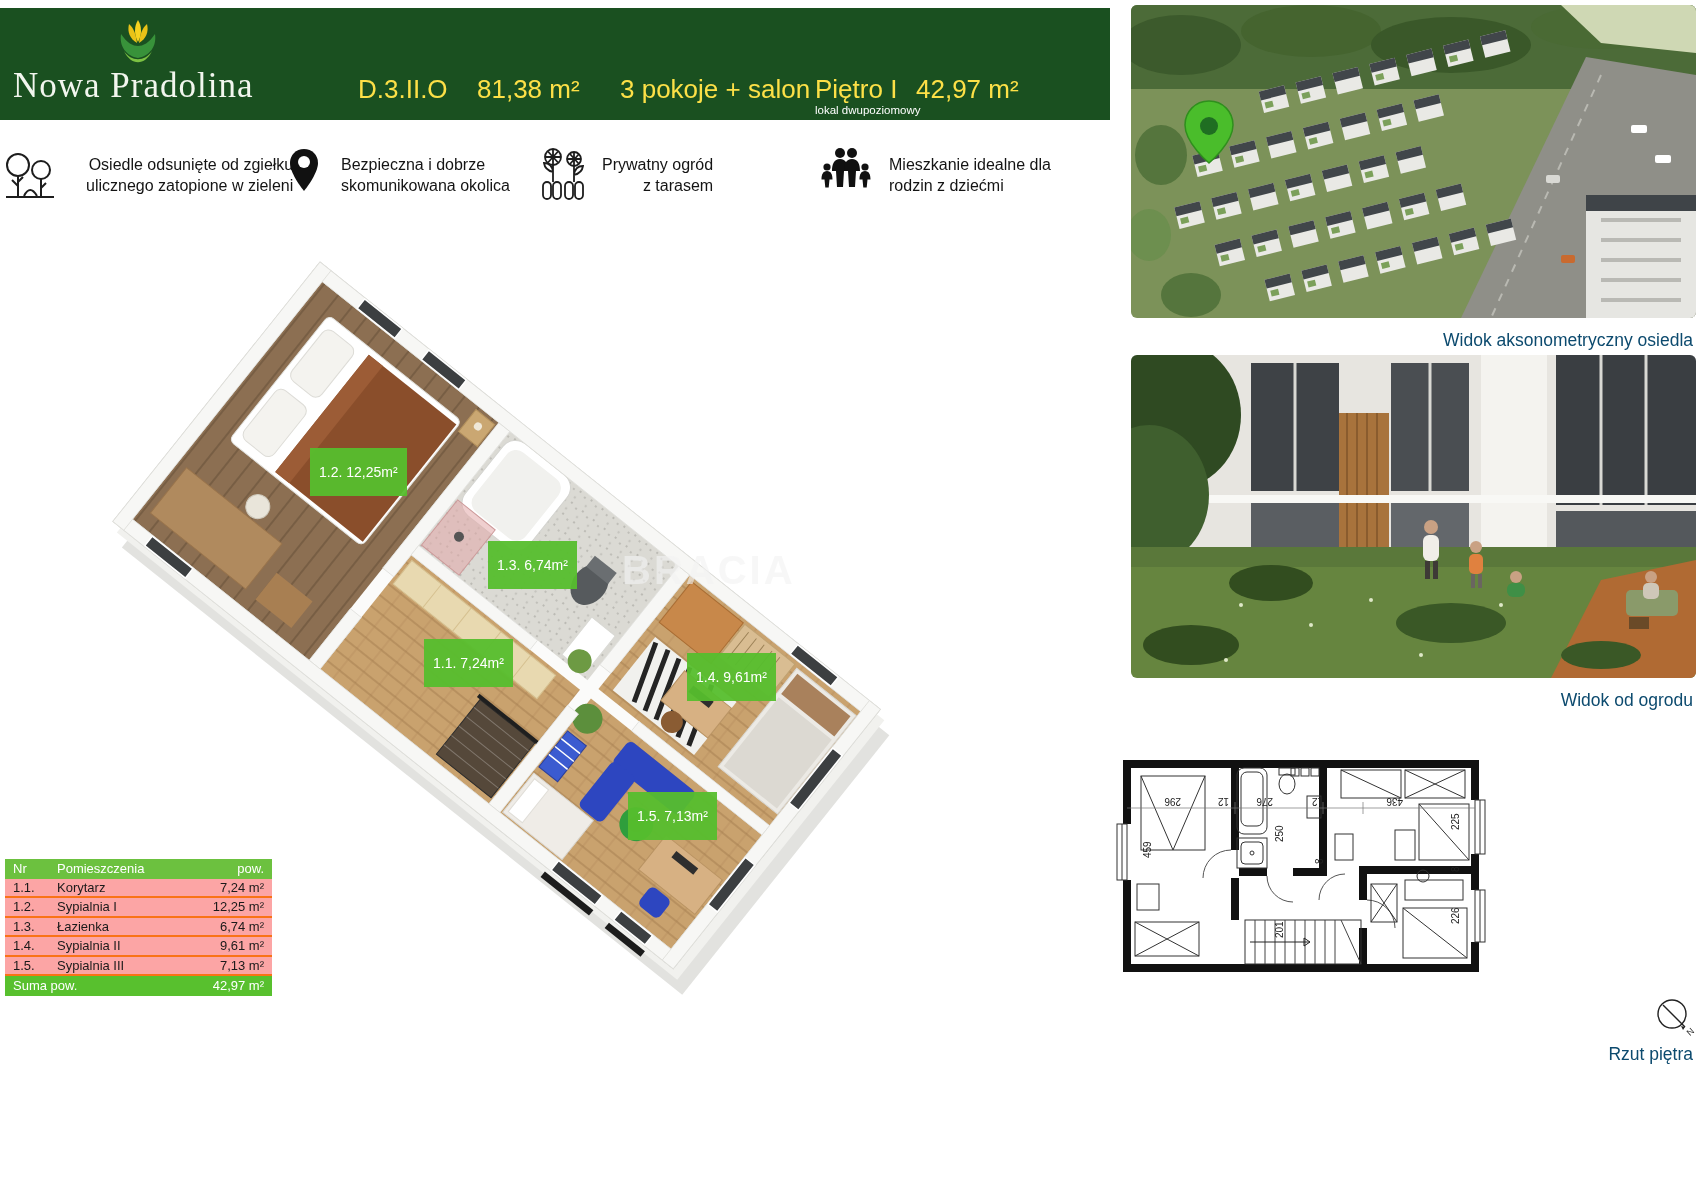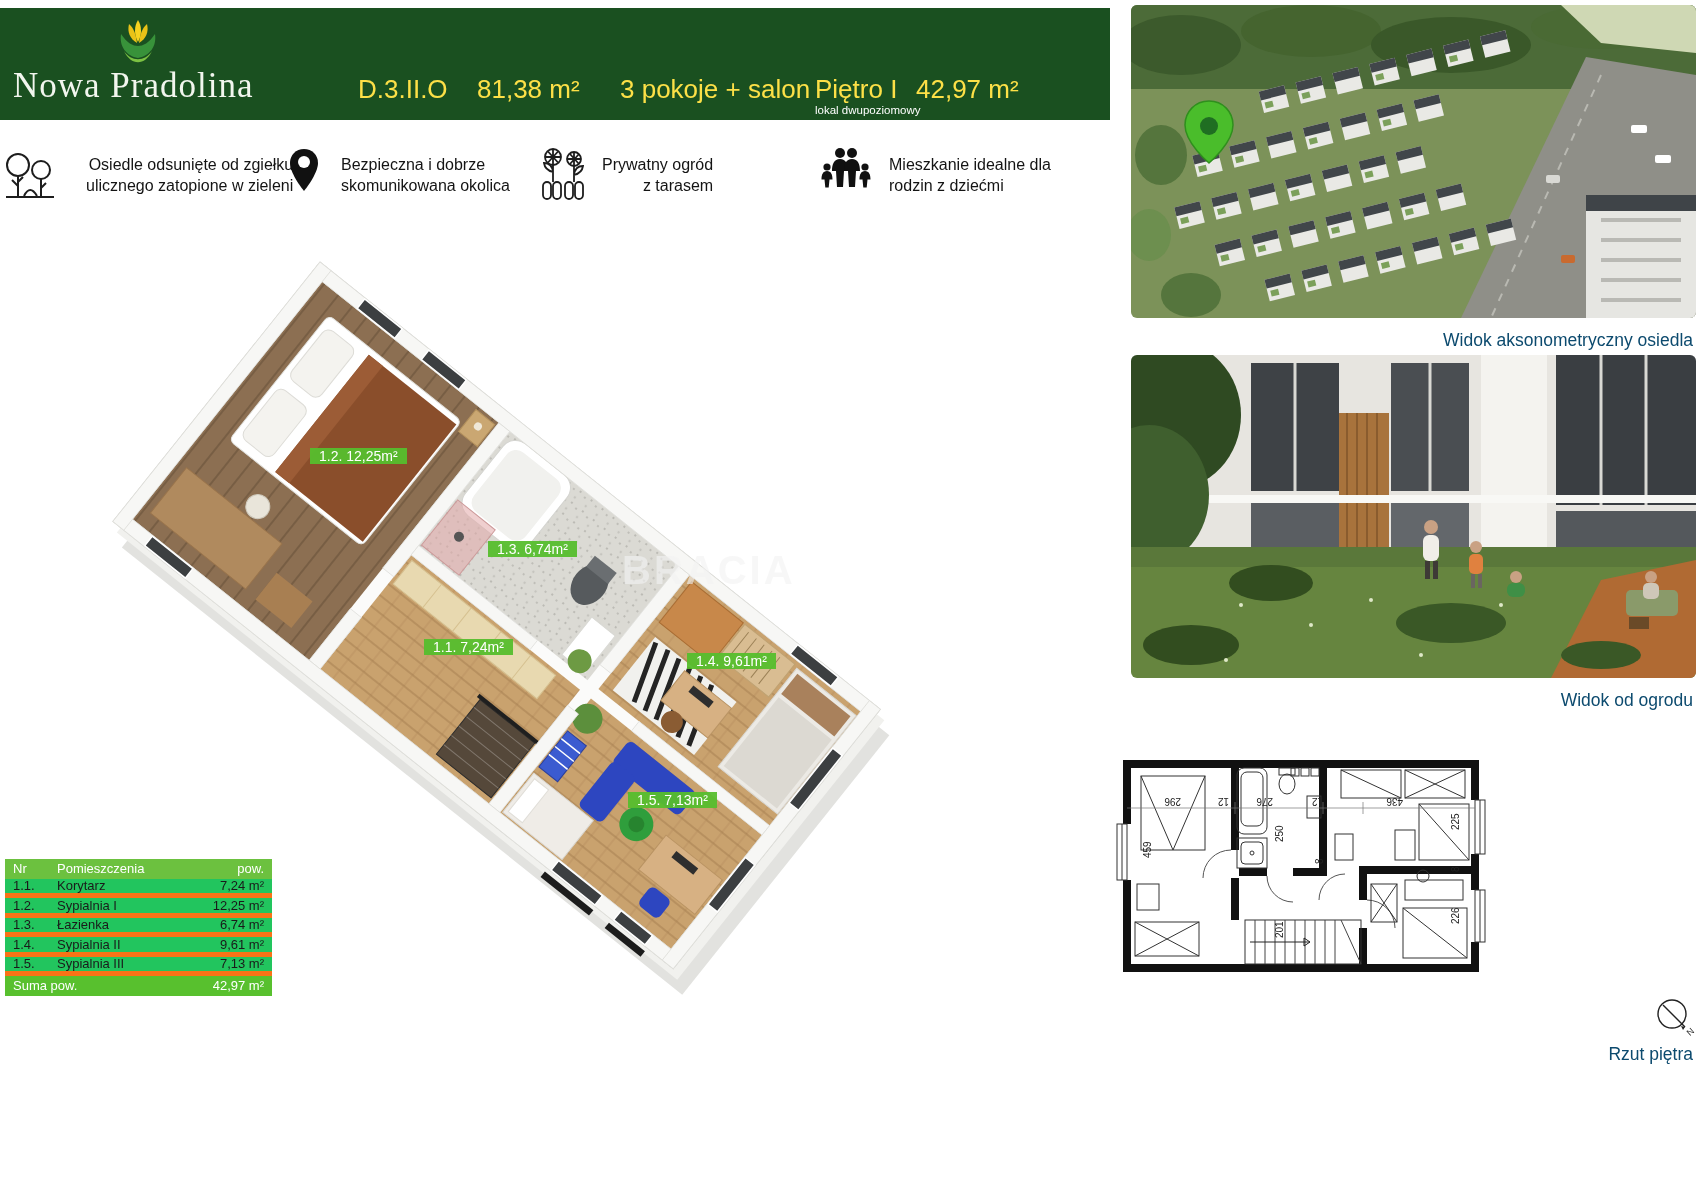--- a/index.html
+++ b/index.html
@@ -30,30 +30,30 @@
   .feature .ftxt { font-size:16px; line-height:21px; color:#141414; margin-top:8px; }
   .f1 { left:4px; }   .f1 .ftxt { margin-left:30px;text-align:right; }
   .f2 { left:287px; } .f2 .ftxt { margin-left:20px; }
   .f3 { left:538px;text-align:right; } .f3 .ftxt { margin-left:12px; }
   .f4 { left:821px; } .f4 .ftxt { margin-left:18px; }
 
   
   .plan3d { position:absolute; left:85px; top:240px; }
   .plan-label {
     position:absolute; background:rgba(86,190,45,0.95); color:#ffffff;
-    font-size:14px; padding:0 9px; white-space:nowrap;
+    font-size:14px; padding:16px 9px; white-space:nowrap;
   }
   .watermark {
     position:absolute; left:622px; top:548px; font-size:40px; font-weight:bold;
     color:rgba(242,242,242,0.62); letter-spacing:3px;
   }
 
   
   .rtable { position:absolute; left:5px; top:859px; width:267px; font-size:13px; }
-  .trow { display:flex; height:19.5px; align-items:center; border-bottom:5px solid #f97316; background:#22c55e; }
+  .trow { display:flex; height:19.5px; align-items:center; border-bottom:2px solid #f97316; background:#fca5a5; }
   .trow.thead { background:#6cc13f; color:#ffffff; border-bottom:none; }
   .trow.ttotal { background:#58c02e; color:#ffffff; border-bottom:none; }
   .c-nr   { width:52px; padding-left:8px; }
   .c-name { flex:1; }
   .c-area { padding-right:8px; text-align:right; }
 
   
   .photo { position:absolute; left:1131px; width:565px; border-radius:6px; overflow:hidden; }
   .photo-aerial { top:5px;  height:313px; }
   .photo-garden { top:355px; height:323px; }

